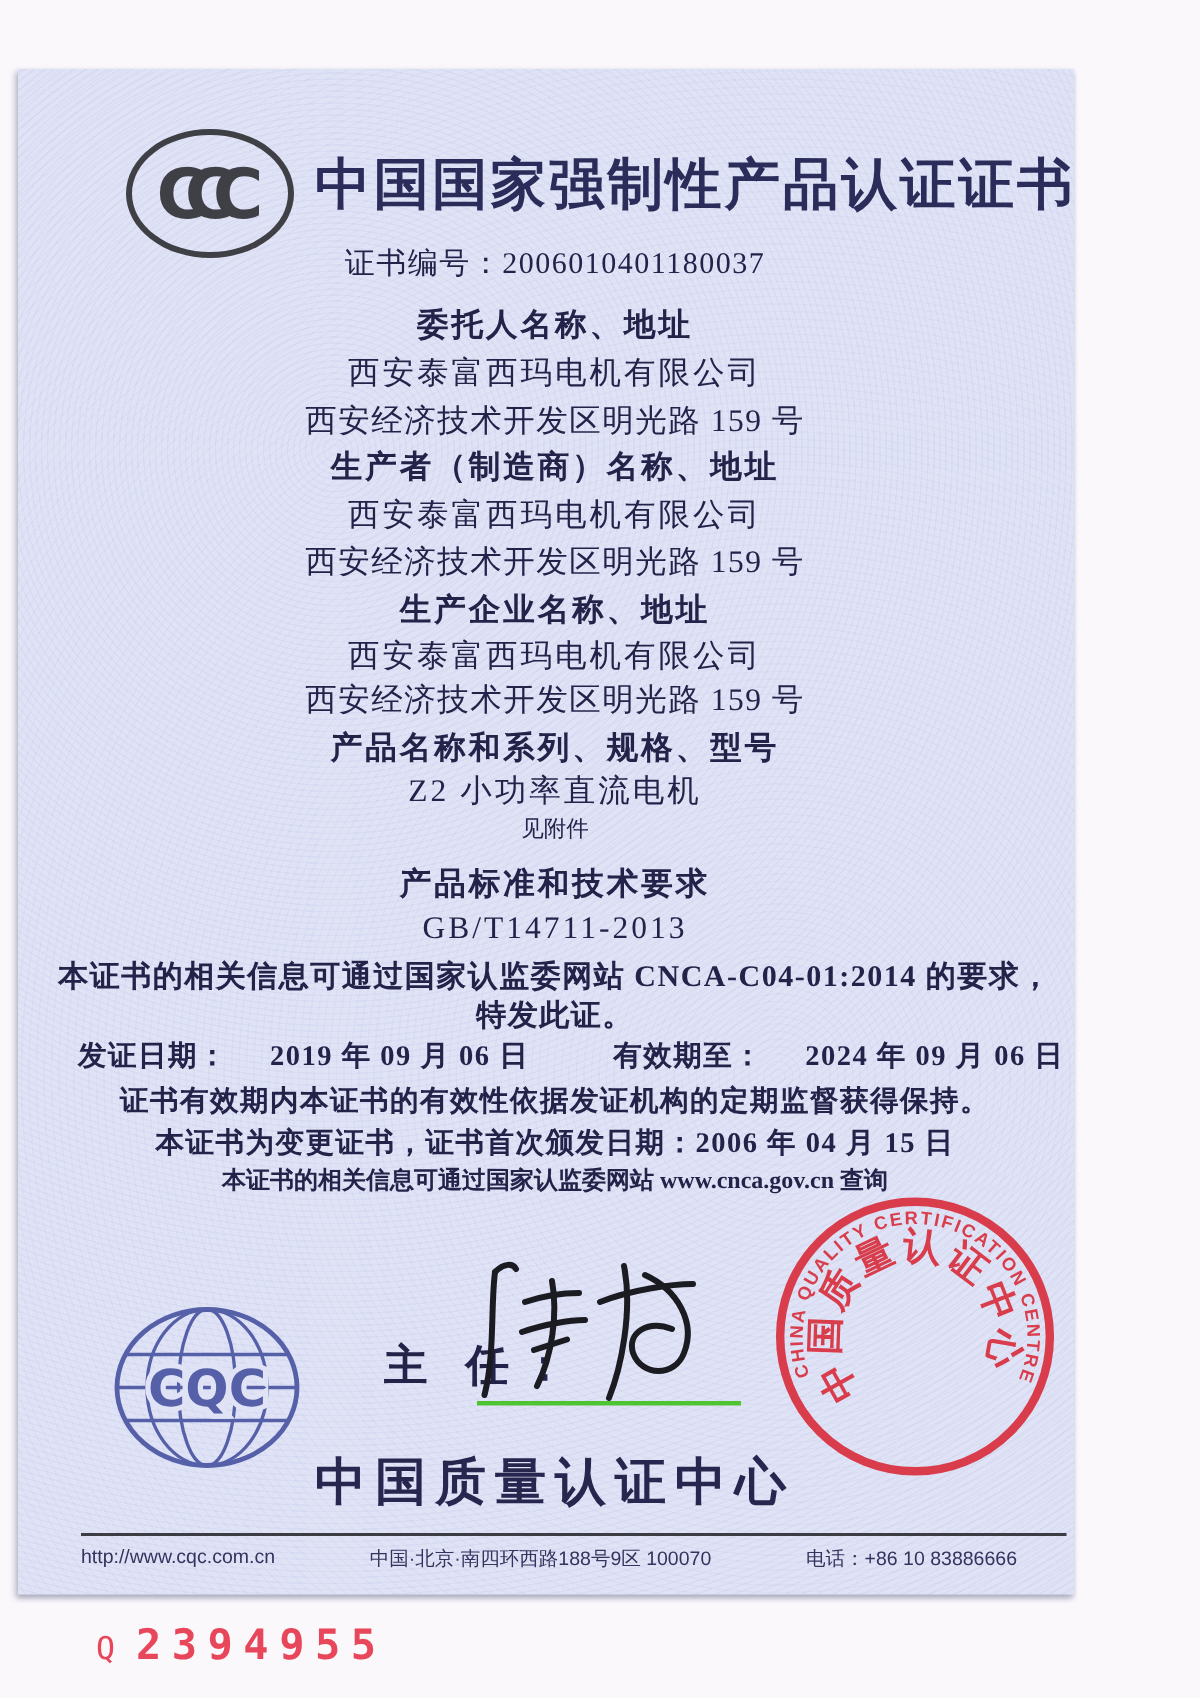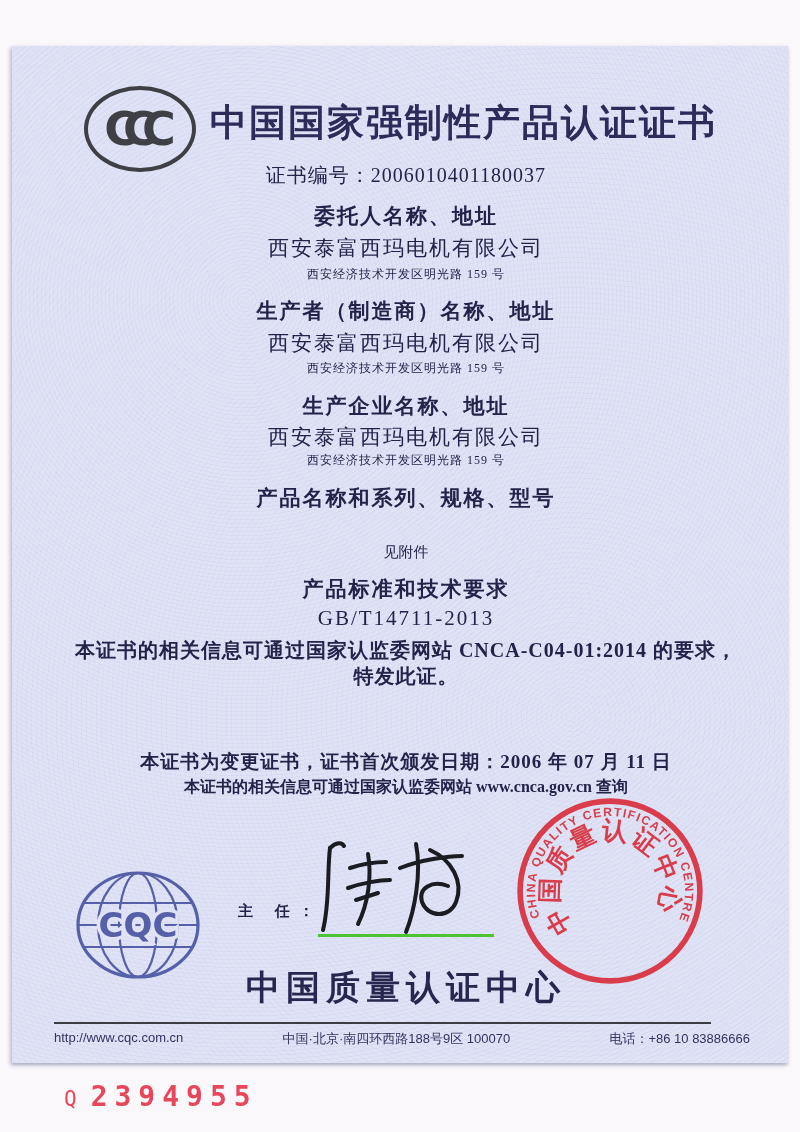--- a/index.html
+++ b/index.html
@@ -3,21 +3,21 @@
 <meta charset="utf-8">
 <style>
   html,body{margin:0;padding:0;}
   body{
     width:800px;height:1132px;position:relative;
     background:#faf8fb;
     font-family:"Liberation Serif","DejaVu Serif",serif;
     color:#23234a;overflow:hidden;
   }
   .paper{
-    position:absolute;left:12px;top:46px;width:776px;height:1017px;
+    position:absolute;left:12px;top:46px;width:704px;height:1017px;
     background-color:#e0e3f5;
     background-image:
       repeating-radial-gradient(circle at 30% 25%, rgba(255,255,255,0) 0 3px, rgba(130,145,215,0.08) 3px 4px),
       repeating-radial-gradient(circle at 72% 66%, rgba(255,255,255,0) 0 4px, rgba(130,145,215,0.06) 4px 5px);
     box-shadow:-2px 2px 4px rgba(130,130,160,.45), 0 2px 3px rgba(130,130,160,.35);
   }
   .line{position:absolute;left:0;right:0;text-align:center;white-space:nowrap;padding-left:12px;}
   .ccc-logo{
     position:absolute;left:72px;top:40px;width:104px;height:78px;
     border:4px solid #3f3f46;border-radius:50%;
@@ -28,27 +28,27 @@
     color:#3f3f46;letter-spacing:-15px;padding-right:15px;line-height:1;
   }
   .cert-title{
     position:absolute;left:198px;top:52px;font-size:37px;font-weight:bold;
     letter-spacing:2px;color:#2c2c5a;white-space:nowrap;
     font-family:Liberation Sans, sans-serif;
   }
   .certno{top:116px;font-size:20px;letter-spacing:1px;}
   .f-label{font-size:21px;font-weight:bold;letter-spacing:2px;}
   .f-company{font-size:21px;letter-spacing:2px;}
-  .f-address{font-size:12px;letter-spacing:1px;}
+  .f-address{font-size:21px;letter-spacing:1px;}
   .stmt{font-size:20px;font-weight:bold;letter-spacing:1px;}
   .note{font-size:19px;font-weight:bold;letter-spacing:1px;}
   .note-small{font-size:16px;font-weight:bold;}
   .dates span{margin:0 14px;}
   .cqc-logo{position:absolute;left:60px;top:820px;}
-  .director{position:absolute;left:226px;top:845px;font-size:15px;font-weight:bold;letter-spacing:9px;white-space:nowrap;margin-top:11px;}
+  .director{position:absolute;left:244px;top:845px;font-size:29px;font-weight:bold;letter-spacing:9px;white-space:nowrap;}
   .signature{position:absolute;left:298px;top:784px;}
   .sign-underline{position:absolute;left:306px;top:888px;width:176px;height:3px;background:#4fc432;}
   .stamp{position:absolute;left:495px;top:742px;opacity:.92;}
   .issuer-name{top:919px;font-size:34px;font-weight:600;letter-spacing:6px;color:#26264e;}
   .divider{position:absolute;left:42px;top:976px;width:657px;height:2px;background:#3c3c44;}
   .footer{
     position:absolute;left:42px;right:38px;top:984px;
     display:flex;justify-content:space-between;align-items:flex-start;
     font-size:13px;color:#33335e;
     font-family:"Liberation Sans","DejaVu Sans",sans-serif;
@@ -78,30 +78,33 @@
 
   <div class="line f-label" style="top:251px">生产者（制造商）名称、地址</div>
   <div class="line f-company" style="top:283px">西安泰富西玛电机有限公司</div>
   <div class="line f-address" style="top:314px">西安经济技术开发区明光路 159 号</div>
 
   <div class="line f-label" style="top:346px">生产企业名称、地址</div>
   <div class="line f-company" style="top:377px">西安泰富西玛电机有限公司</div>
   <div class="line f-address" style="top:406px">西安经济技术开发区明光路 159 号</div>
 
   <div class="line f-label" style="top:438px">产品名称和系列、规格、型号</div>
+  <div class="line f-company" style="top:467px">Z2 小功率直流电机</div>
   <div class="line" style="top:497px;font-size:15px;">见附件</div>
 
   <div class="line f-label" style="top:529px">产品标准和技术要求</div>
   <div class="line f-company" style="top:560px">GB/T14711-2013</div>
 
   <div class="line stmt" style="top:591px">本证书的相关信息可通过国家认监委网站 CNCA-C04-01:2014 的要求，</div>
   <div class="line stmt" style="top:617px">特发此证。</div>
 
+  <div class="line note dates" style="top:645px"><span><span>发证日期：</span><span>2019 年 09 月 06 日</span></span><span><span>有效期至：</span><span>2024 年 09 月 06 日</span></span></div>
 
-  <div class="line note" style="top:703px">本证书为变更证书，证书首次颁发日期：2006 年 07 月 11 日</div>
+  <div class="line note" style="top:675px">证书有效期内本证书的有效性依据发证机构的定期监督获得保持。</div>
+  <div class="line note" style="top:703px">本证书为变更证书，证书首次颁发日期：2006 年 04 月 15 日</div>
   <div class="line note-small" style="top:731px">本证书的相关信息可通过国家认监委网站 www.cnca.gov.cn 查询</div>
 
   <div class="cqc-logo">
     <svg width="132" height="122" viewBox="0 0 132 122">
       <g fill="none" stroke="#5560a8" stroke-width="3.2">
         <ellipse cx="66" cy="59" rx="60" ry="52"></ellipse>
         <ellipse cx="66" cy="59" rx="40" ry="52" stroke-width="2.2"></ellipse>
         <ellipse cx="66" cy="59" rx="19" ry="52" stroke-width="2.2"></ellipse>
         <line x1="6" y1="59" x2="126" y2="59" stroke-width="2.2"></line>
         <line x1="12" y1="37" x2="120" y2="37" stroke-width="2.2"></line>

